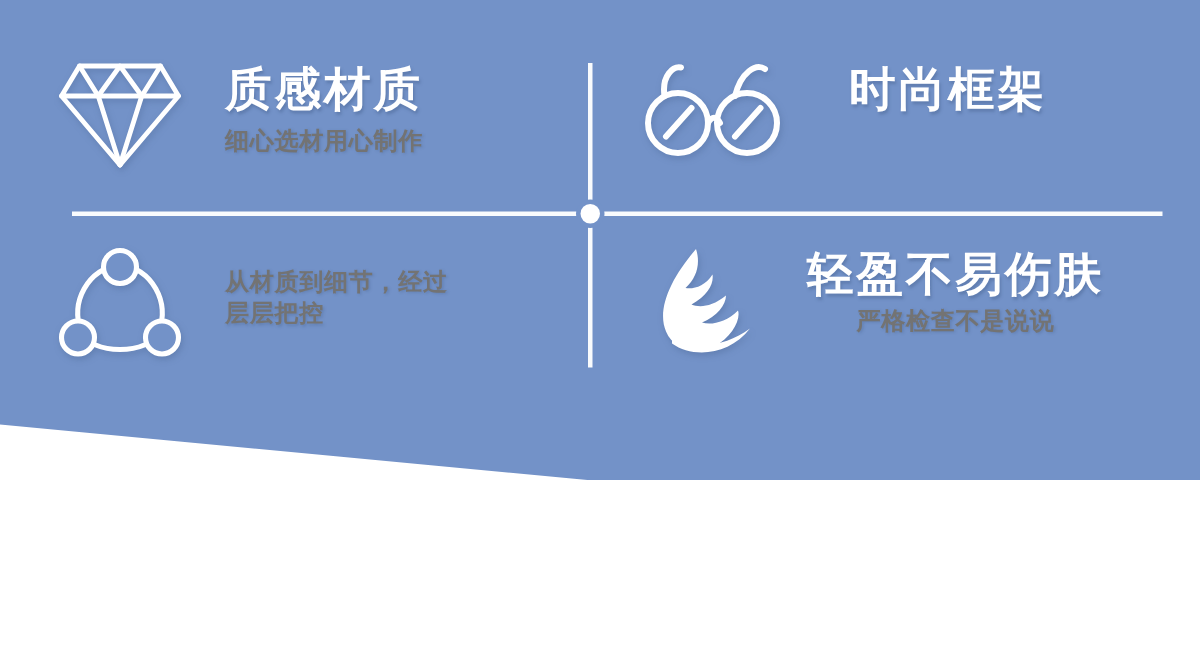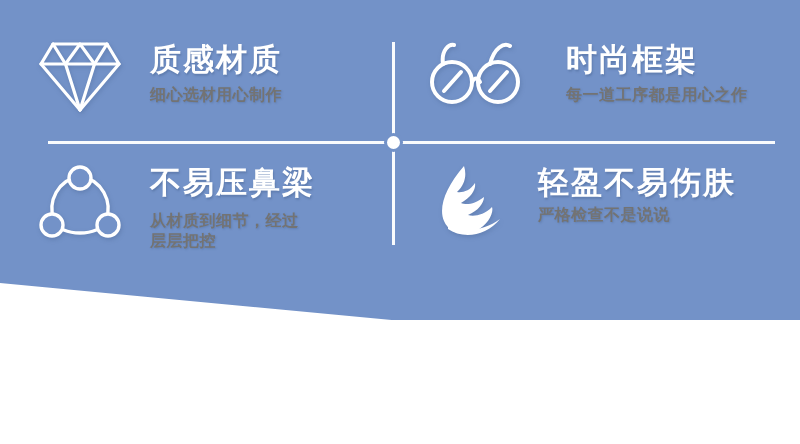--- a/index.html
+++ b/index.html
@@ -70,21 +70,21 @@
   }
   
   #cell-1 { left: 38px;  top: 32px;  }
   #cell-2 { left: 428px; top: 32px; gap: 16px;  }
   #cell-3 { left: 38px;  top: 163px; }
   #cell-4 { left: 428px; top: 163px; }
 
   #cell-1 .txt { padding-left: 28px; padding-top: 12px; }
   #cell-2 .txt { padding-left: 26px; padding-top: 12px; }
   #cell-3 .txt { padding-left: 28px; padding-top: 4px;  }
-  #cell-4 .txt { padding-left: 26px; padding-top: 4px;  }
+  #cell-4 .txt { padding-left: 26px; padding-top: 4px; text-align: center;  }
 
   #cell-1 .f-sub { margin-top: 9px;  }
   #cell-2 .f-sub { margin-top: 9px;  }
   #cell-3 .f-sub { margin-top: 12px;  }
   #cell-4 .f-sub { margin-top: 6px;  }
 
   .icon-svg { display: block; filter: drop-shadow(1px 2px 2px rgba(60,85,130,0.3)); }
 
   
   #divider-h {
@@ -152,35 +152,33 @@
           <circle cx="70" cy="50" r="20"></circle>
           <path d="M44 50 q4 -7 8 0"></path>
           <path d="M15 32 C13 18 21 12 26 13"></path>
           <path d="M62 32 C66 16 76 10 82 14"></path>
           <path d="M16 59 L33 40"></path>
           <path d="M62 59 L79 40"></path>
         </svg>
       </span>
       <span class="txt">
         <div class="f-title">时尚框架</div>
-        <div class="f-sub">每一道工序都是用心之作</div>
       </span>
     </div>
 
     <div class="cell" id="cell-3">
       <span class="icon-wrap">
         <svg class="icon-svg" width="84" height="84" viewBox="0 0 84 84" fill="none" stroke="#ffffff" stroke-width="3.4" stroke-linecap="round" stroke-linejoin="round">
           <path d="M42 13 C20 17 9 38 16 58 C22 74 62 74 68 58 C75 38 64 17 42 13 Z"></path>
           <circle cx="42" cy="15" r="11" fill="#7392c8"></circle>
           <circle cx="14" cy="62" r="11" fill="#7392c8"></circle>
           <circle cx="70" cy="62" r="11" fill="#7392c8"></circle>
         </svg>
       </span>
       <span class="txt">
-        <div class="f-title">不易压鼻梁</div>
         <div class="f-sub" style="white-space:pre-line;">从材质到细节，经过
 层层把控</div>
       </span>
     </div>
 
     <div class="cell" id="cell-4">
       <span class="icon-wrap">
         <svg class="icon-svg" width="84" height="80" viewBox="0 0 84 80" fill="none">
           <path d="M36 3 C18 24 10 44 16 58 C21 70 36 74 48 68 C60 62 66 50 64 44 C56 52 46 54 40 52 C50 48 56 40 56 34 C46 42 38 42 33 40 C44 34 48 26 47 20 C42 28 34 30 29 29 C37 22 39 12 36 3 Z" fill="#ffffff"></path>
           <path d="M20 62 C36 70 56 68 72 56 C58 74 34 76 20 66 Z" fill="#ffffff"></path>

